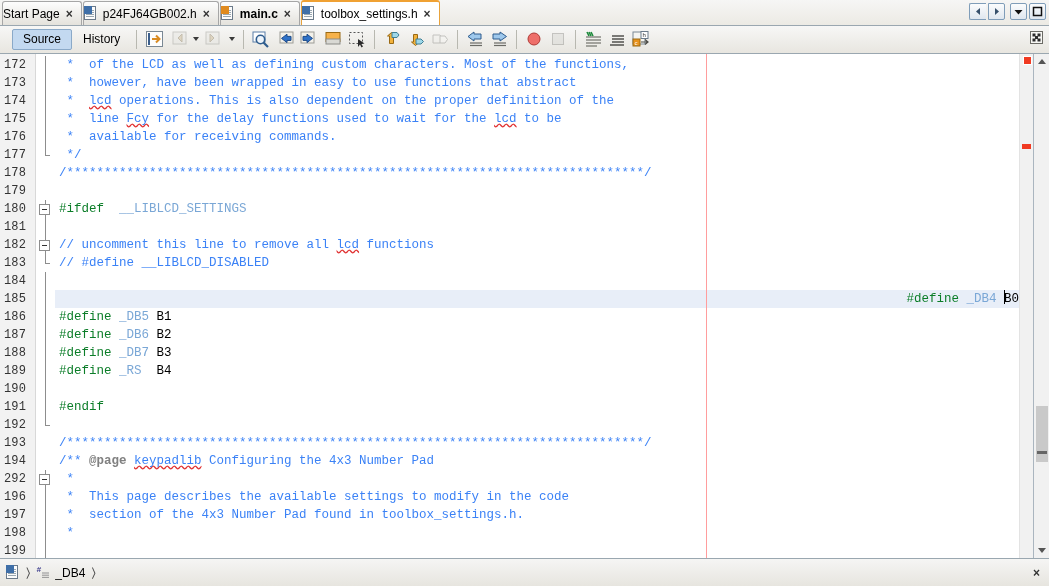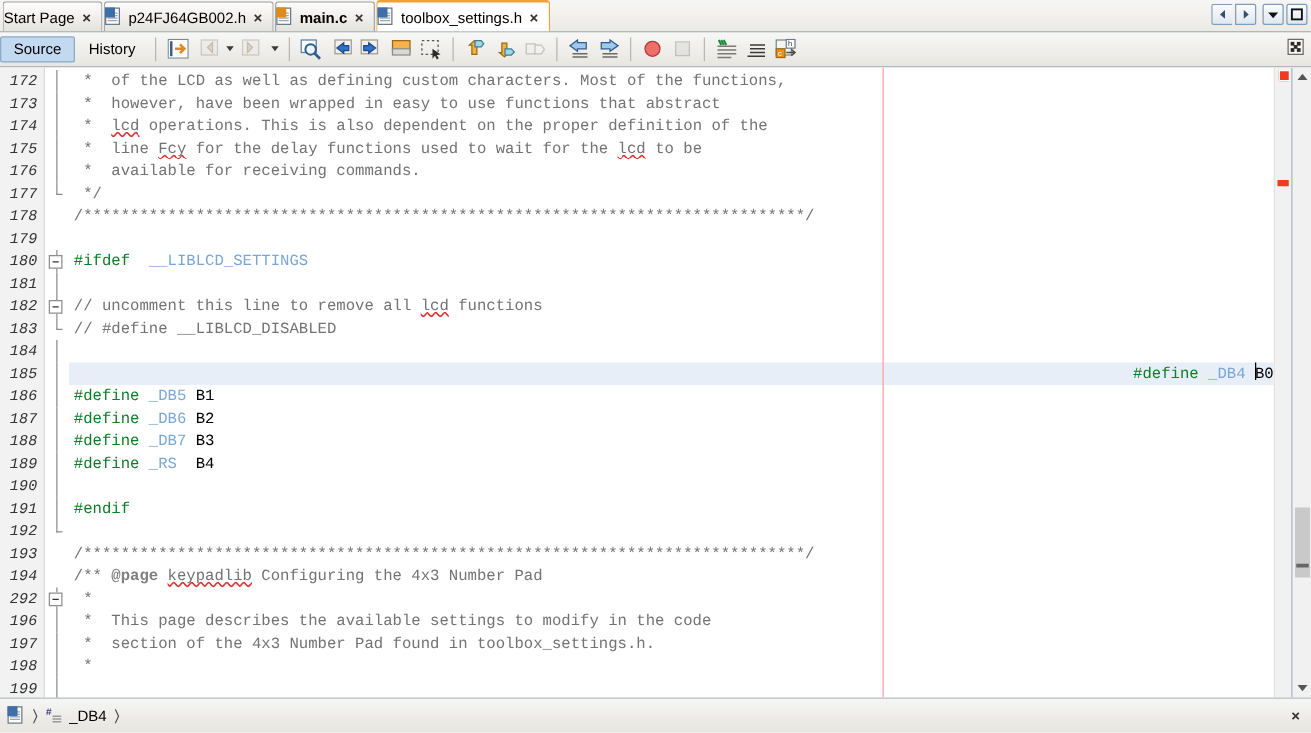--- a/index.html
+++ b/index.html
@@ -108,21 +108,21 @@
   .navbtn.pair.last  { border-radius: 0 2px 2px 0; border-right: 1px solid #7f9db9;}
   .navbtn svg { display:block; }
 
   
   .toolbar {
     position: relative;
     height: 28px;
     background: linear-gradient(to bottom,#f7f7f6 0%,#e8e6e0 100%);
     border-bottom: 1px solid #9aa7b0;
     display: flex; align-items: center;
-    padding-left: 0;
+    padding-left: 12px;
     gap: 0;
   }
   .togglebtn {
     height: 21px;
     padding: 0 10px;
     display: flex; align-items: center;
     font-size: 12px;
     cursor: pointer;
     border: 1px solid transparent;
     border-radius: 2px;
@@ -177,27 +177,26 @@
   .gutter {
     width: 36px;
     background: #f2f2f2;
     border-right: 1px solid #d8d8d8;
     flex: 0 0 auto;
     padding-top: 2px;
   }
   .gutter .ln {
     height: 18px;
     line-height: 18px;
-    text-align: right;
+    text-align: center;
     padding-right: 5px;
     font-family: "Liberation Mono", monospace;
     font-size: 12px;
     color: #333;
     letter-spacing: .2px;
-    font-style: italic;
   }
   .foldcol {
     width: 19px;
     background: #fff;
     flex: 0 0 auto;
     position: relative;
     padding-top: 2px;
   }
   .foldcol .fr { height: 18px; position: relative; }
   .fline {
@@ -255,21 +254,21 @@
     font-family: "Liberation Mono", monospace;
     font-size: 12.5px;
     padding-left: 4px;
     color: #000;
     z-index: 2;
   }
   .code-line.current {
     background: #e8eef8;
     text-align: right;
   }
-  .cm   { color: #737373; }
+  .cm   { color: #3b82f6; }
   .cmb  { color: #808080; font-weight: bold; }
   .pp   { color: #0b7d28; }
   .lit  { color: #7aa7d6; }
   .txt  { color: #000; }
   .sq {
     text-decoration: underline;
     text-decoration-color: #e03030;
     text-decoration-style: wavy;
     text-decoration-skip-ink: none;
   }

